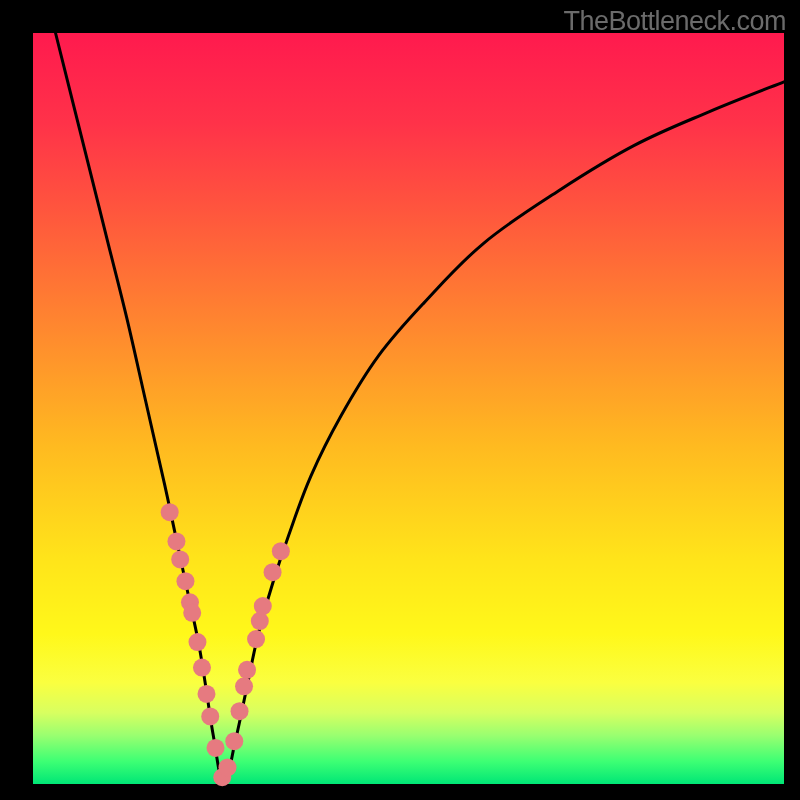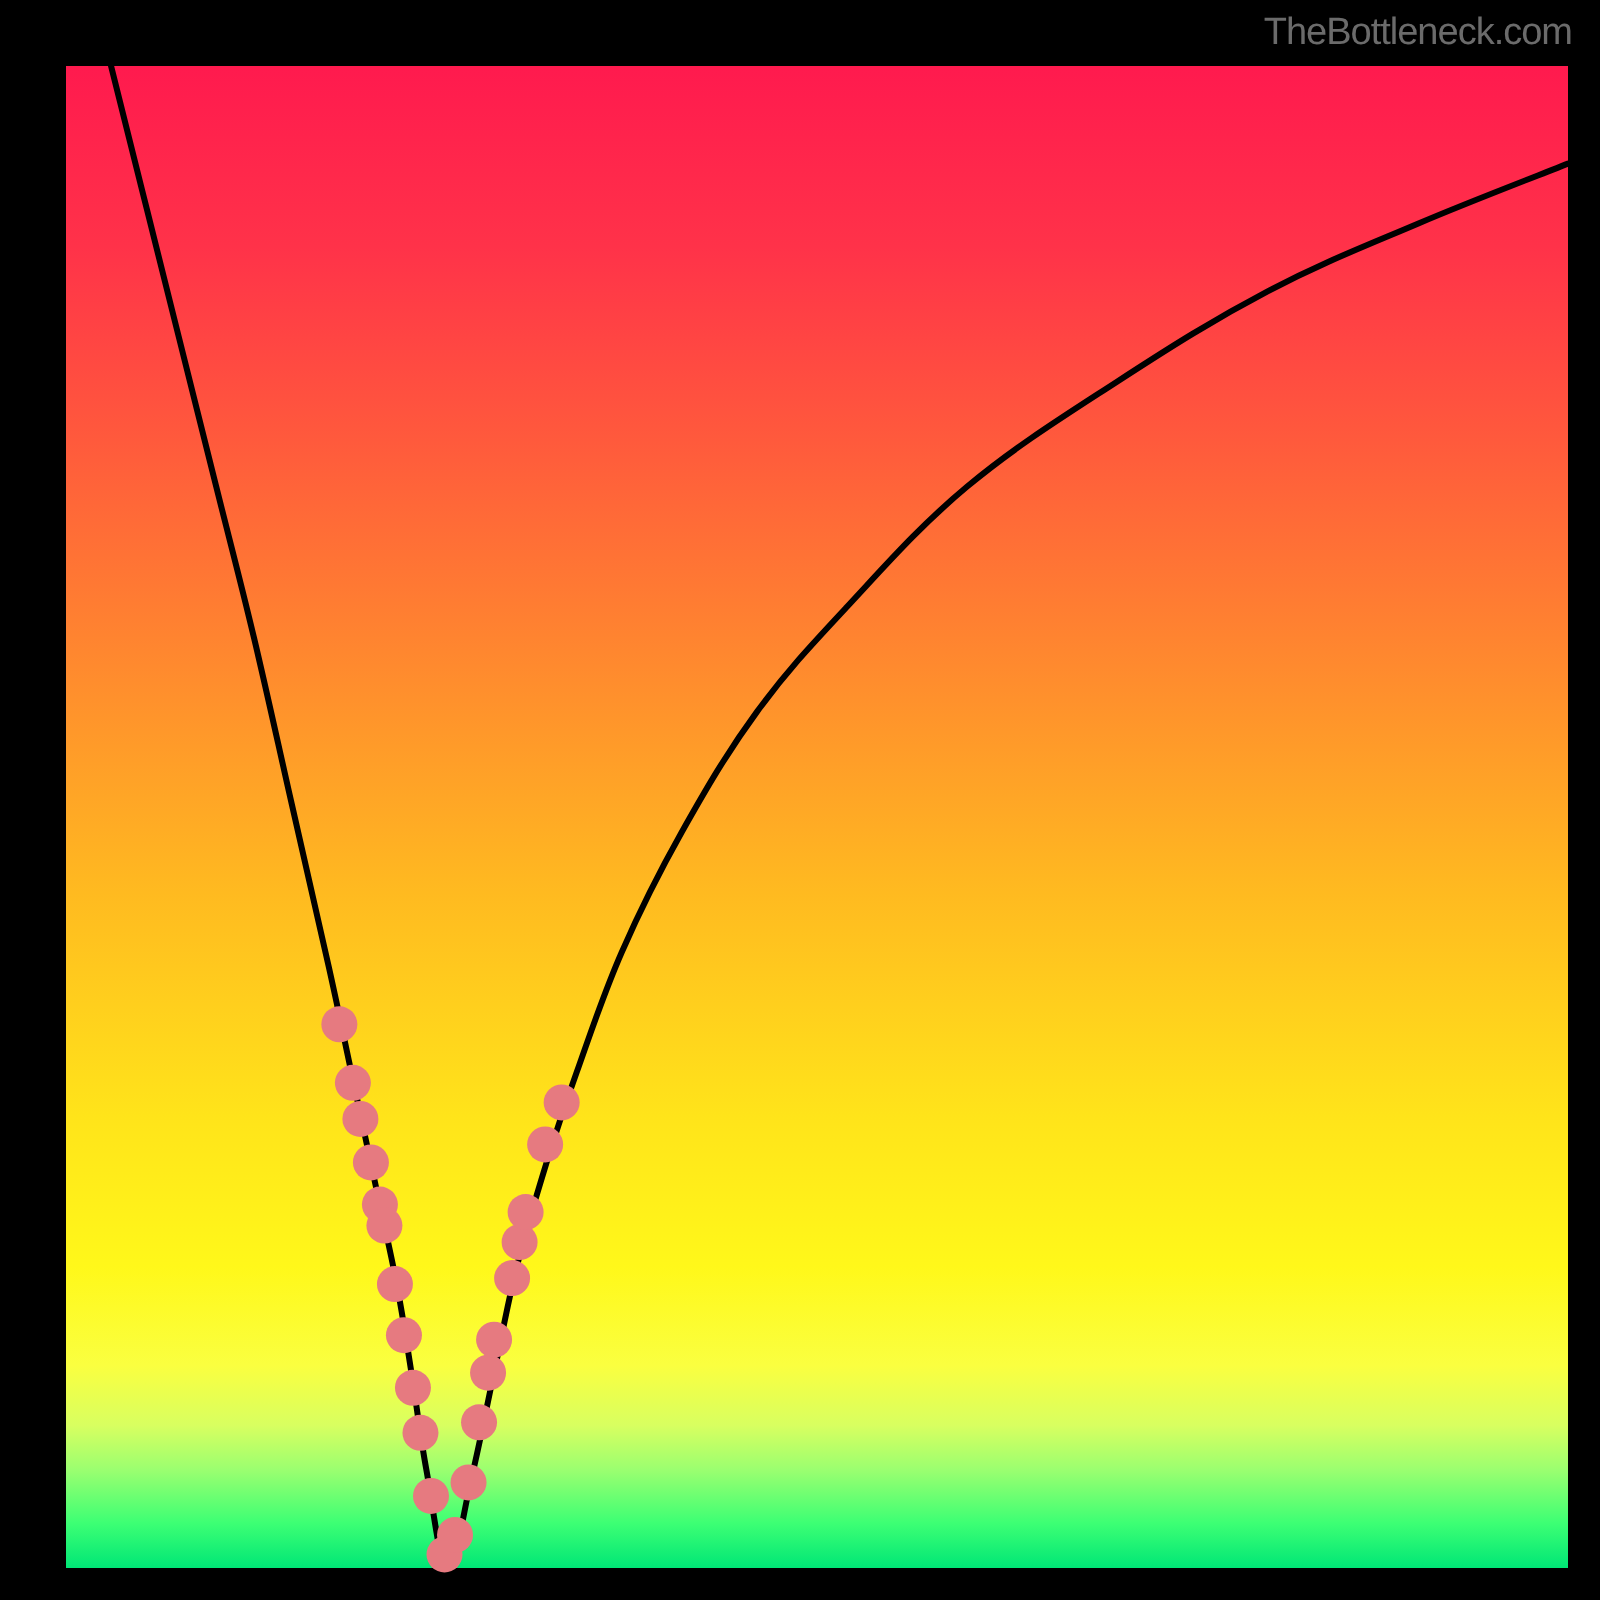--- a/index.html
+++ b/index.html
@@ -25,21 +25,21 @@
     top: 33px;
     width: 751px;
     height: 751px;
     
   }
   .watermark {
     position: absolute;
     top: 6px;
     right: 14px;
     color: #6b6b6b;
-    font-size: 19px;
+    font-size: 27px;
     font-weight: 500;
     letter-spacing: -0.5px;
   }
   svg.curve {
     position: absolute;
     left: 33px;
     top: 33px;
     width: 751px;
     height: 751px;
     overflow: visible;

